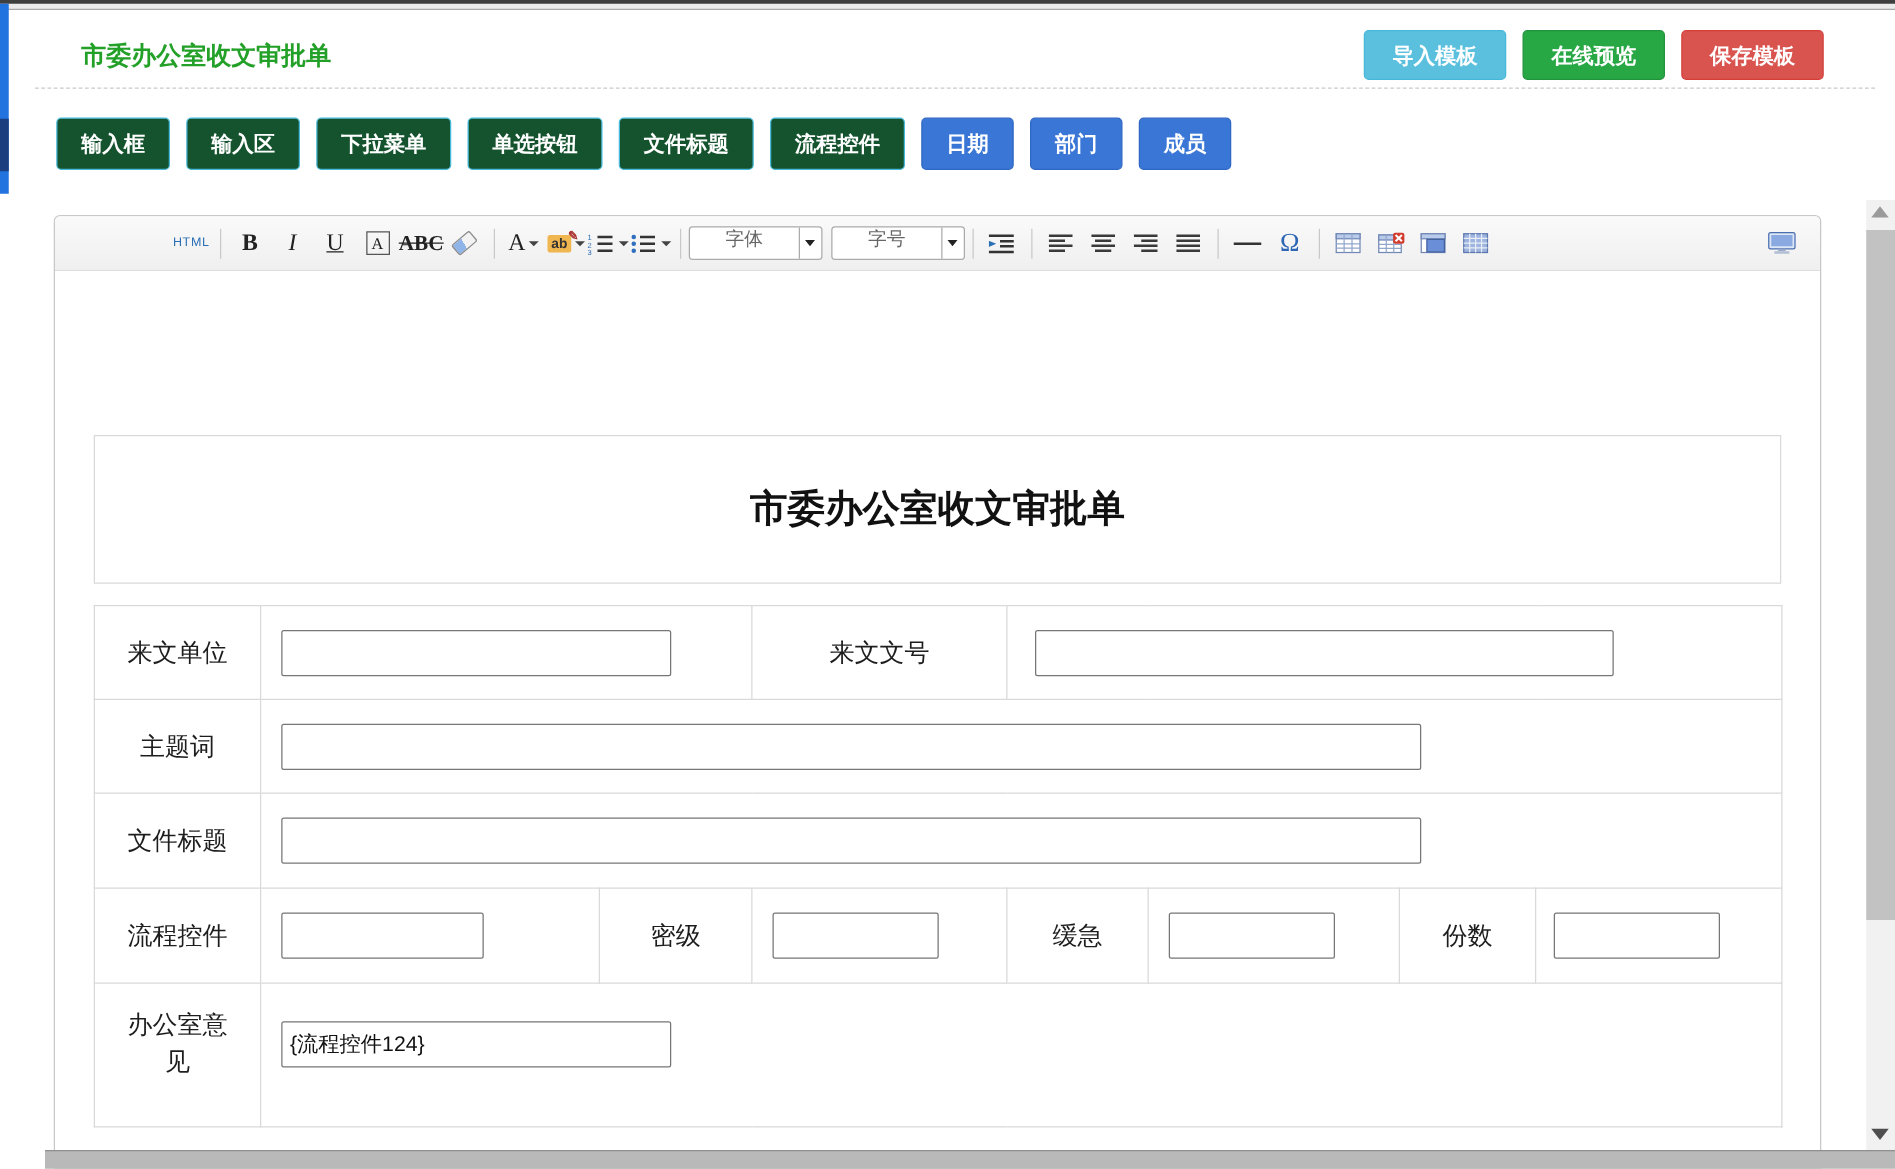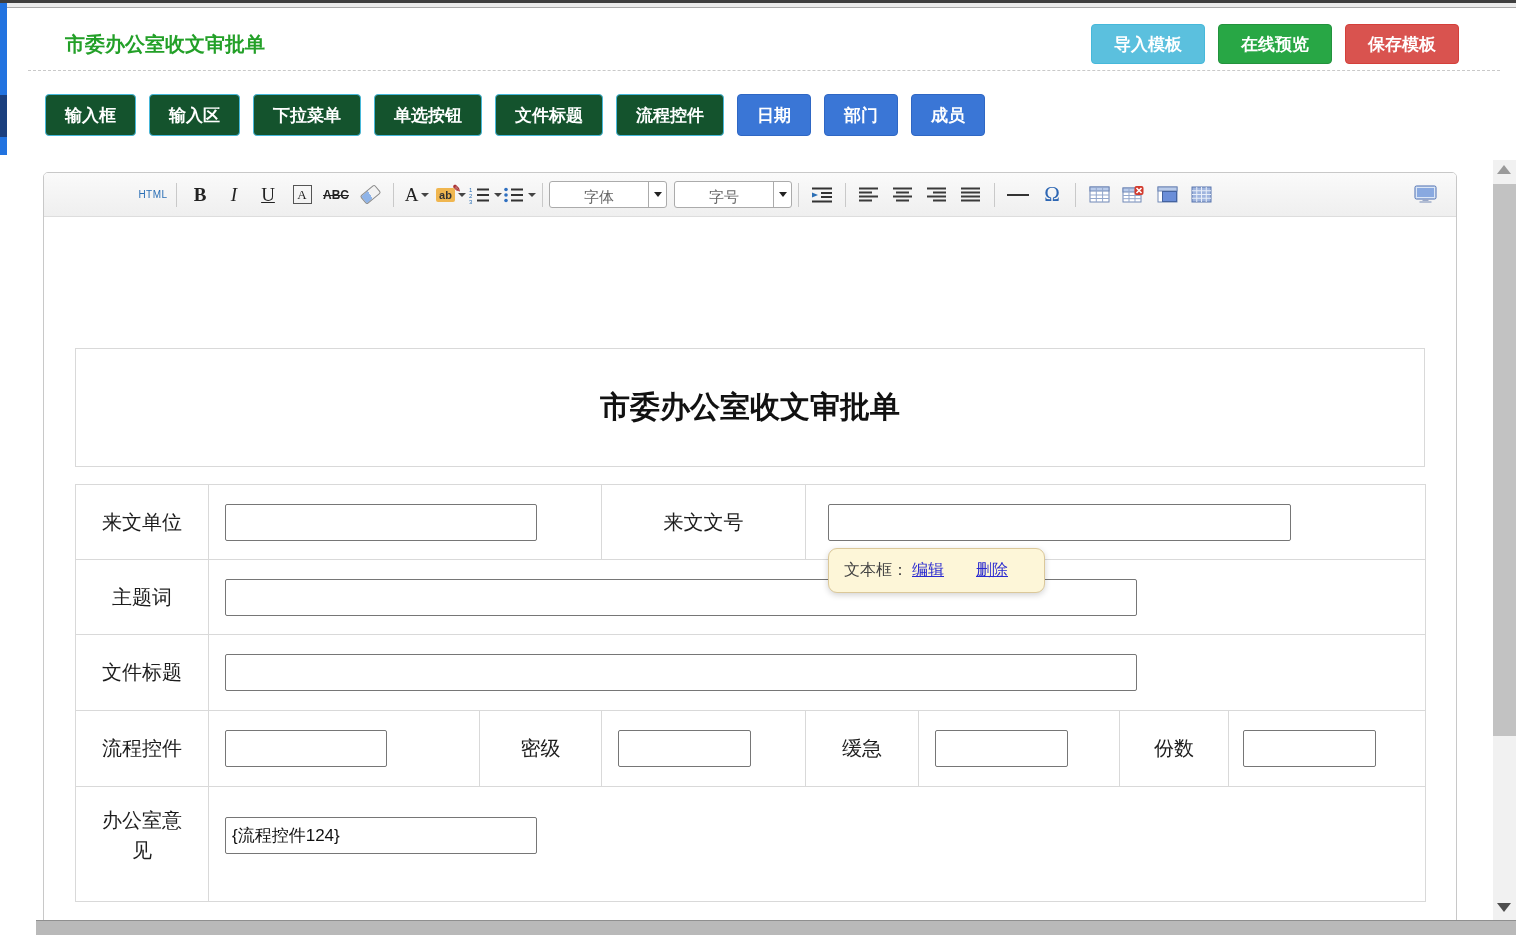--- a/index.html
+++ b/index.html
@@ -39,29 +39,29 @@
     cursor:pointer; border-radius:3px; }
   .sep { width:1px; height:24px; background:#c9c9c9; margin:0 6px; flex:0 0 1px;}
   .caret { width:0; height:0; border-left:4px solid transparent; border-right:4px solid transparent;
     border-top:4px solid #444; margin-left:3px; }
   .ic-html { font-size:10px; font-weight:normal; color:#2b6fb5; letter-spacing:.5px;}
   .ic-b { font-family:"Liberation Serif",serif; font-size:19px; font-weight:bold; color:#222;}
   .ic-i { font-family:"Liberation Serif",serif; font-size:19px; font-style:italic; color:#222;}
   .ic-u { font-family:"Liberation Serif",serif; font-size:19px; text-decoration:underline; color:#222;}
   .ic-box-a { font-family:"Liberation Serif",serif; font-size:13px; color:#222;
     border:1px solid #555; width:19px; height:19px; display:flex; align-items:center; justify-content:center;}
-  .ic-abc { font-family:Liberation Sans, sans-serif; font-size:12px; font-weight:bold;
+  .ic-abc { font-family:Liberation Serif, serif; font-size:17px; font-weight:bold;
     color:#222; text-decoration:line-through;}
   .ic-eraser { width:19px; height:11px; border:1px solid #8a8a8a; border-radius:2px;
     transform:rotate(-40deg); background:linear-gradient(100deg,#8fb4e8 48%,#f2f2f2 48%);}
   .ic-a { font-family:"Liberation Serif",serif; font-size:19px; color:#222;}
   .ic-ab { background:#f0b64f; border-radius:2px; font-size:11px; font-weight:bold;
     color:#333; padding:1px 3px; position:relative;text-align:center;}
   .ic-ab::after { content:"✎"; position:absolute; right:-6px; top:-5px; color:#a33; font-size:10px;}
-  .ksel { display:flex; align-items:flex-end; width:118px; height:27px; background:#fff;
+  .ksel { display:flex; align-items:flex-start; width:107px; height:27px; background:#fff;
     border:1px solid #ababab; border-radius:3px; cursor:pointer; }
   .ksel .txt { flex:1; text-align:center; font-size:15px; color:#666; }
   .ksel .drop { width:18px; height:100%; border-left:1px solid #ababab;
     display:flex; align-items:center; justify-content:center; }
   .ksel .drop i { width:0;height:0;border-left:4px solid transparent;border-right:4px solid transparent;
     border-top:5px solid #222;}
   .ic-hr { width:22px; height:2px; background:#333; }
   .ic-omega { font-family:"Liberation Serif",serif; font-size:21px; color:#2d66b3; }
   .fsgap { margin-left:auto; }
 
@@ -327,25 +327,20 @@
         </tr>
         <tr class="r6" style="height:115px">
           <td class="lab">
             <span class="labwrap">办公室意见</span></td>
           <td class="field" colspan="7">
             <input class="inp w312" value="{流程控件124}" style=""></td>
         </tr>
       </tbody>
         </table>
 
-      <div class="tooltip">
-        <span>文本框：</span>
-        <a class="lnk1">编辑</a>
-        <a class="lnk2">删除</a>
-      </div>
 
     </div>
   </div>
 
 </div>
 
 <div class="scrollbar">
   <div class="sb-up"></div>
   <div class="sb-thumb"></div>
   <div class="sb-down"></div>

